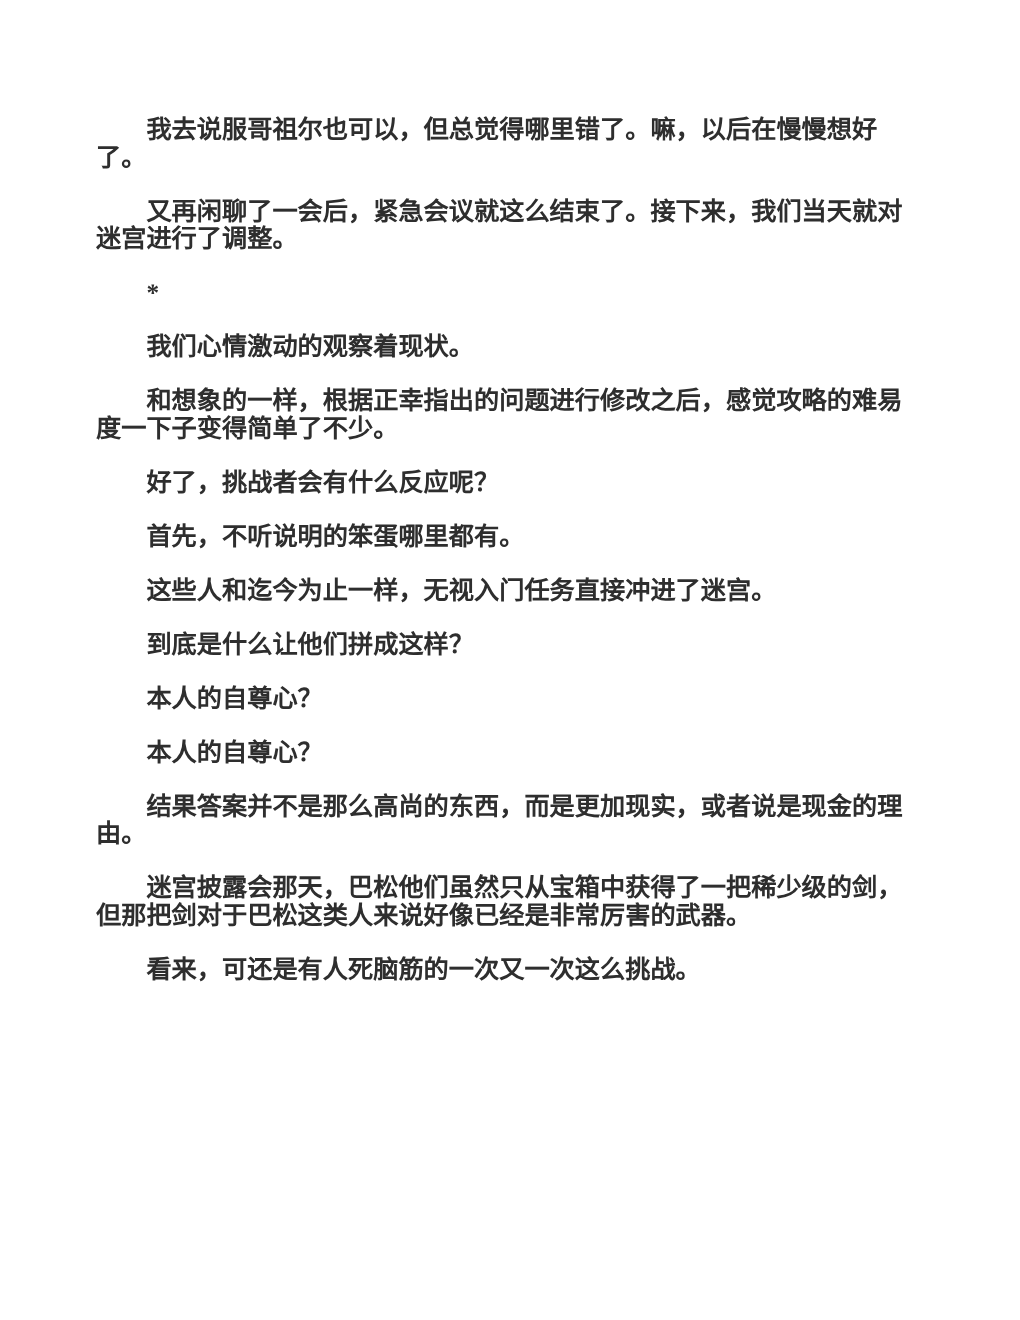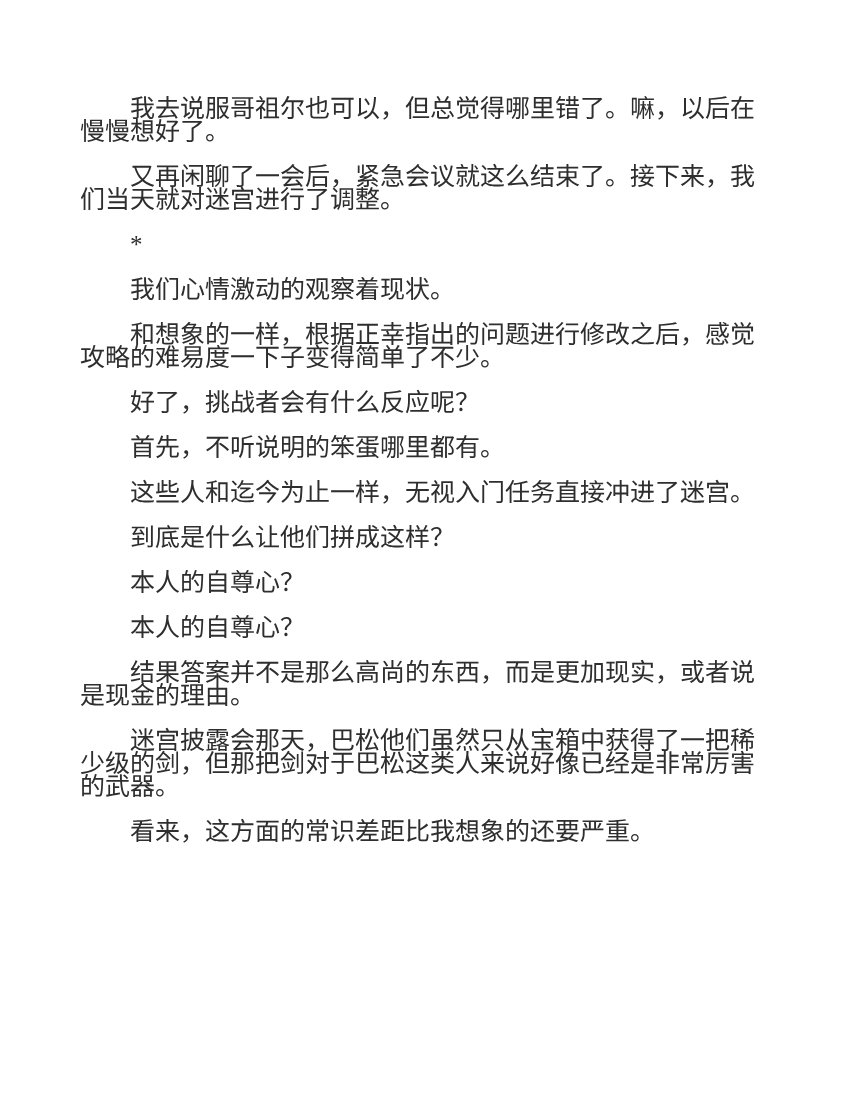--- a/index.html
+++ b/index.html
@@ -11,22 +11,23 @@
     width: 850px;
     height: 1100px;
     overflow: hidden;
     font-family: "Liberation Serif", "DejaVu Serif", serif;
   }
   .page {
     box-sizing: content-box;
     width: 680px;
     padding: 97px 90px 0 80px;
     color: #2e2e2e;
-    font-size: 25px;
+    font-size: 21px;
     line-height: 23px;
+    font-weight: bold;
   }
   .page p {
     margin: 0 0 22px 0;
     text-indent: 2em;
     text-align: left;
     word-break: normal;
     overflow-wrap: break-word;
   }
   .page p.separator {
     
@@ -42,14 +43,14 @@
   <p>我们心情激动的观察着现状。</p>
   <p>和想象的一样，根据正幸指出的问题进行修改之后，感觉攻略的难易度一下子变得简单了不少。</p>
   <p>好了，挑战者会有什么反应呢？</p>
   <p>首先，不听说明的笨蛋哪里都有。</p>
   <p>这些人和迄今为止一样，无视入门任务直接冲进了迷宫。</p>
   <p>到底是什么让他们拼成这样？</p>
   <p>本人的自尊心？</p>
   <p>本人的自尊心？</p>
   <p>结果答案并不是那么高尚的东西，而是更加现实，或者说是现金的理由。</p>
   <p>迷宫披露会那天，巴松他们虽然只从宝箱中获得了一把稀少级的剑，但那把剑对于巴松这类人来说好像已经是非常厉害的武器。</p>
-  <p>看来，这方面的常识差距比我想象的还要严重。</p>
+  <p>看来，可还是有人死脑筋的一次又一次这么挑战。</p>
 </div>
 
 </body></html>

